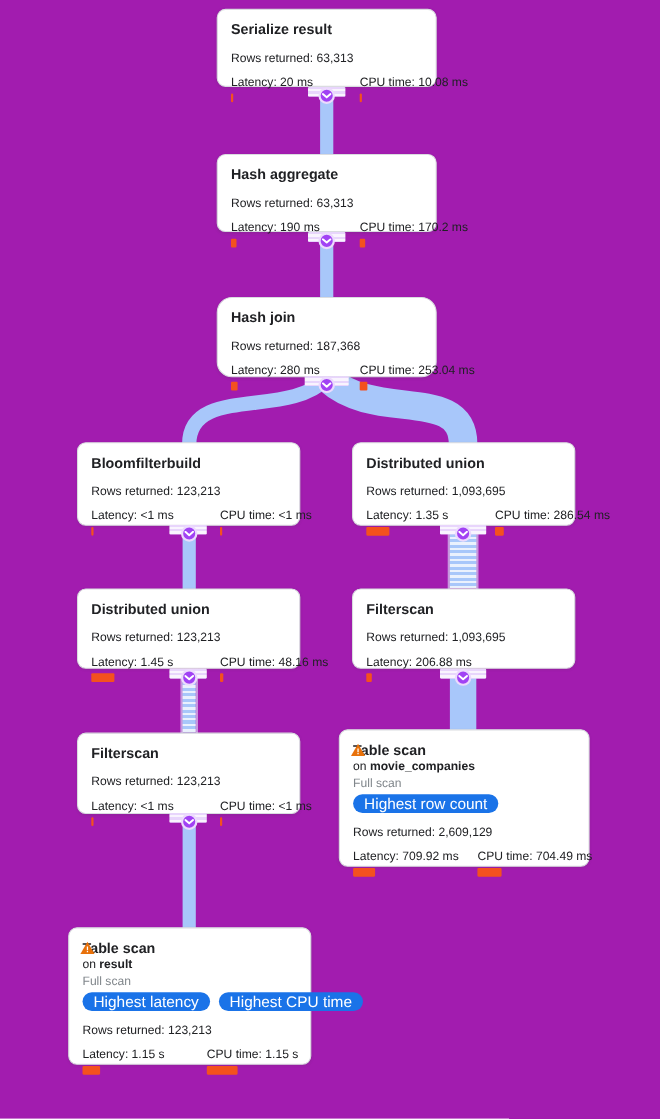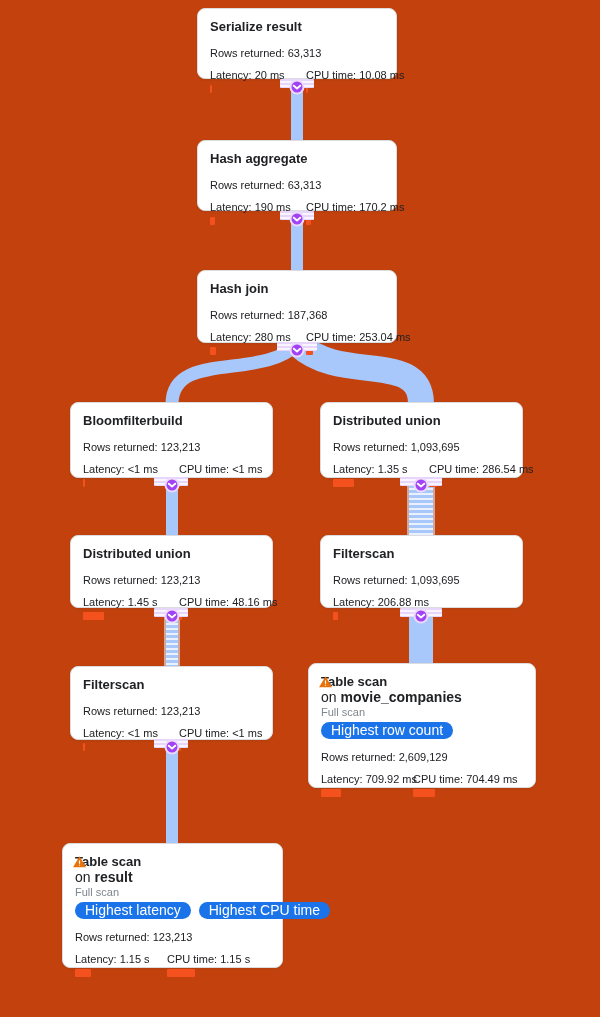--- a/index.html
+++ b/index.html
@@ -1,54 +1,54 @@
 <!DOCTYPE html>
 <html><head>
 <meta charset="utf-8">
 <style>
   html,body{margin:0;padding:0;background:#f8f9fa;font-family:"Liberation Sans",sans-serif;}
-  .stage{position:relative;width:600px;height:1017px;background:#c2410c;overflow:hidden;}
+  .stage{position:relative;width:600px;height:1017px;background:#a21caf;overflow:hidden;}
 
   
   .edge{position:absolute;background:#a8c7fa;z-index:1;}
   .edge.striped{background:repeating-linear-gradient(180deg,#a8c7fa 0 3px,#eaf1fd 3px 5px);box-shadow:0 0 0 2px rgba(222,233,252,.6);}
   .fork-svg{position:absolute;left:0;top:0;z-index:1;pointer-events:none;}
 
   
   .xband{position:absolute;height:9px;transform:translateX(-50%);z-index:3;border-radius:1px;
          background:repeating-linear-gradient(180deg,#e8d5fc 0 2px,#f9f4fe 2px 4px);}
 
   
   .chev{position:absolute;width:15px;height:15px;box-sizing:border-box;border-radius:50%;
         background:#a142f4;border:2px solid #ecdafd;display:flex;align-items:center;justify-content:center;
         transform:translate(-50%,-50%);z-index:4;cursor:pointer;}
 
   
   .node{position:absolute;box-sizing:border-box;background:#fff;border:1px solid #dadce0;border-radius:8px;
         box-shadow:0 1px 2px rgba(60,64,67,.12);z-index:2;padding:9px 12px 8px 12px;color:#202124;}
   .node-title{font-size:13px;font-weight:700;line-height:17px;}
   .node-rows{font-size:11px;line-height:15px;margin-top:11px;white-space:nowrap;}
-  .metrics{display:grid;grid-template-columns:96px 1fr;margin-top:8px;}
+  .metrics{display:grid;grid-template-columns:96px 1fr;margin-top:8px;gap:21px;}
   .metric-label{font-size:11px;line-height:13px;white-space:nowrap;}
   .bar{height:8px;background:#f4511e;margin-top:3px;border-radius:1px;}
 
   
   .node.scan{}
   .node.scan .metrics{grid-template-columns:92px 1fr;}
   .warn{position:absolute;left:9px;top:11px;width:15px;height:14px;}
-  .on-line{font-size:14px;line-height:15px;}
+  .on-line{font-size:11px;line-height:15px;}
   .on-line b{font-weight:700;}
   .fullscan{font-size:11px;line-height:15px;color:#80868b;}
   .badges{display:flex;gap:8px;margin:2px 0 3px 0;}
   .badge{background:#1a73e8;color:#fff;font-size:14px;line-height:13px;padding:2px 10px;border-radius:9px;white-space:nowrap;}
 
   
   .n0{left:197px;top:8px;width:200px;height:71px;}
   .n1{left:197px;top:140px;width:200px;height:71px;}
-  .n2{left:197px;top:270px;width:200px;height:73px;}
+  .n2{left:197px;top:270px;width:200px;height:73px;border-radius:14px;}
   .n3{left:70px;top:402px;width:203px;height:76px;}
   .n4{left:320px;top:402px;width:203px;height:76px;}
   .n5{left:70px;top:535px;width:203px;height:73px;}
   .n6{left:320px;top:535px;width:203px;height:73px;}
   .n7{left:70px;top:666px;width:203px;height:74px;}
   .n8{left:308px;top:663px;width:228px;height:125px;}
   .n9{left:62px;top:843px;width:221px;height:125px;}
 </style>
 </head>
 <body>

